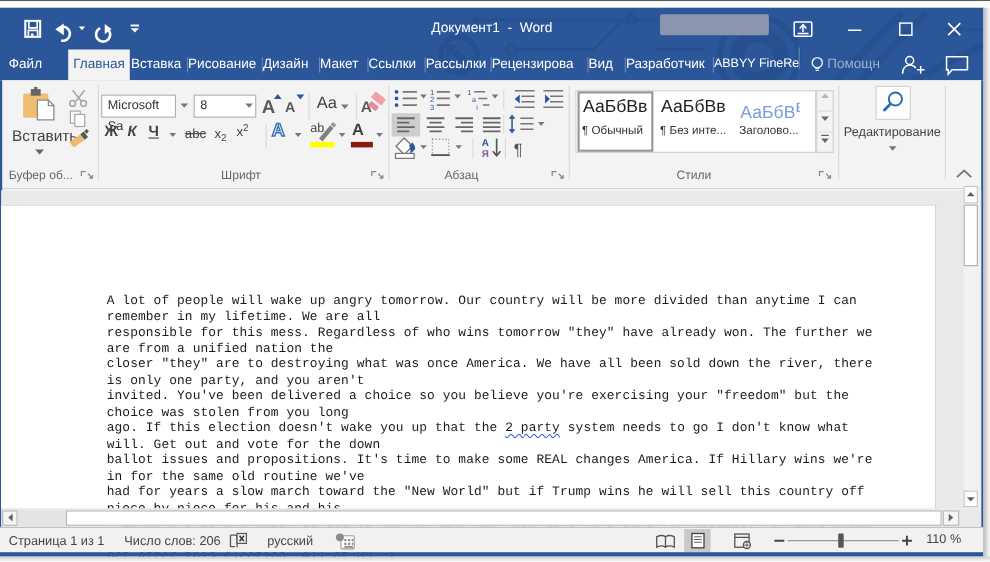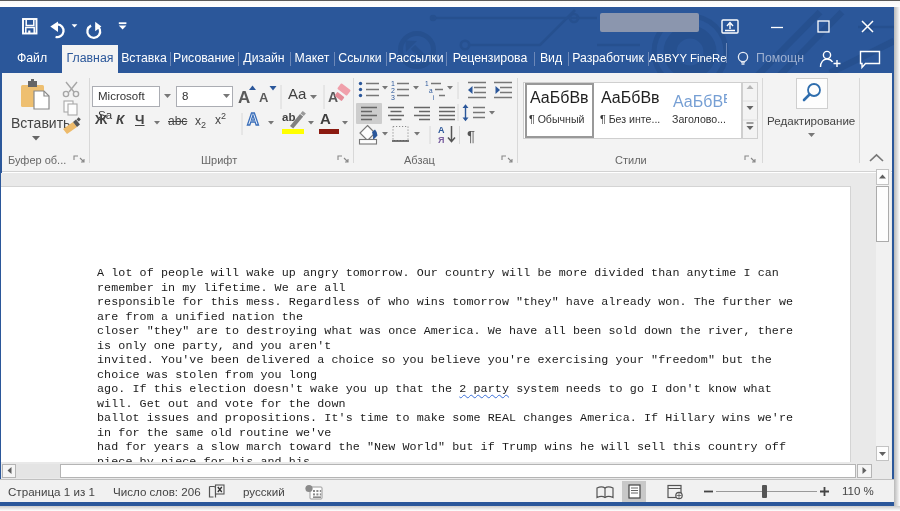--- a/index.html
+++ b/index.html
@@ -7,21 +7,21 @@
 body { font-family:"Liberation Sans", sans-serif; position:relative; }
 .abs { position:absolute; }
 #topedge { top:0; left:0; width:900px; height:1px; background:#5a5a5a; }
 #topwhite { top:1px; left:0; width:900px; height:6px; background:linear-gradient(#f8f8f8,#ffffff); }
 #titlebar { top:7px; left:0; width:894px; height:66px; background:#2b579a; overflow:hidden; }
 #rightshadow { top:7px; left:894px; width:6px; height:499px; background:linear-gradient(90deg,#b9b9b9,#fdfdfd); }
 #botshadow { top:506px; left:0; width:900px; height:5px; background:linear-gradient(#cccccc,#ffffff); }
 #title { top:11px; left:392px; width:200px; color:#ffffff; font-size:12.5px; }
 #redact { top:6px; left:600px; width:99px; height:19px; background:#8b96ae; border-radius:2px; }
 
-.tab { position:absolute; top:45px; height:28px; color:#ffffff; font-size:12.3px; line-height:26px; text-align:center; }
+.tab { position:absolute; top:45px; height:28px; color:#ffffff; font-size:12.3px; line-height:26px; text-align:left; }
 #activetab { position:absolute; top:45px; height:28px; background:#f3f3f3; color:#2b579a; font-size:12.3px; line-height:26px; text-align:center; }
 .tabsep { position:absolute; top:52px; height:14px; width:1px; background:#6d88b8; }
 
 #ribbon { top:73px; left:1px; width:891px; height:99px; background:#f3f3f3; border-bottom:1px solid #d2d2d2; }
 #leftborder { top:73px; left:0; width:2px; height:429px; background:#2b579a; }
 #rightborder { top:73px; left:892px; width:2px; height:429px; background:#2b579a; }
 #bottomborder { top:502px; left:0; width:894px; height:4px; background:#2b579a; }
 .gsep { position:absolute; top:5px; height:85px; width:1px; background:#d8d8d8; }
 .glabel { position:absolute; top:81px; font-size:11px; color:#666; }
 .combobox { position:absolute; background:#fff; border:1px solid #abadb3; font-size:11.5px; color:#333; }
@@ -95,20 +95,21 @@
 
     <path d="M50.3 19.6 L58 14.4 L58 25 z" fill="#fff"></path>
 
     <path d="M71.6 17.2 l2.9 3.3 l2.9 -3.3 z" fill="#fff"></path>
 
     <path d="M95.2 14.8 L95.2 24.2 L101.4 19.4 z" fill="#fff"></path>
 
     <rect x="118.8" y="15.3" width="7.6" height="1.8" fill="#fff"></rect>
     <path d="M118.8 18.6 h7.6 l-3.8 3.9 z" fill="#fff"></path>
   </svg>
+  <div class="abs" id="title">Документ1&nbsp; -&nbsp; Word</div>
   <div class="abs" id="redact"></div>
 
   <svg width="180" height="30" style="position:absolute;top:7px;left:714px" viewBox="0 0 180 30">
     <g stroke="#ffffff" stroke-width="1.4" fill="none">
       <rect x="8" y="6" width="16" height="13" rx="1"></rect>
       <path d="M16 15 v-5 M13 12 l3-3.5 l3 3.5 M11 16.5 h10"></path>
       <path d="M57 13.5 h12" stroke-width="1.3"></path>
       <rect x="104" y="7" width="11" height="11" stroke-width="1.3"></rect>
       <path d="M148 7 l11 11 M159 7 l-11 11" stroke-width="1.5"></path>
     </g>
@@ -174,21 +175,21 @@
 
   <div class="combobox" style="left:91px;top:13px;width:68px;height:21px;line-height:19px;padding-left:5px">Microsoft Sa</div>
   <div class="combobox" style="left:175px;top:13px;width:57px;height:21px;line-height:19px;padding-left:5px">8</div>
   <div class="rtext" style="left:94px;top:39px;width:17px;font-size:13.5px;font-weight:bold">Ж</div>
   <div class="rtext" style="left:115px;top:39px;width:14px;font-size:13.5px;font-style:italic;font-weight:bold">К</div>
   <div class="rtext" style="left:134px;top:39px;width:15px;font-size:13.5px;text-decoration:underline;font-weight:bold">Ч</div>
   <div class="rtext" style="left:167px;top:41px;font-size:12px;text-decoration:line-through">abc</div>
   <div class="rtext" style="left:194px;top:41px;font-size:12px">x<sub style="font-size:9px">2</sub></div>
   <div class="rtext" style="left:214px;top:38px;font-size:12px">x<sup style="font-size:9px">2</sup></div>
   <div class="rtext" style="left:246px;top:37px;font-size:16.5px;font-weight:bold;color:#fff;-webkit-text-stroke:1.3px #3b6fba">A</div>
-  <div class="rtext" style="left:281px;top:38px;font-size:11.5px;font-weight:bold">ab</div>
+  <div class="rtext" style="left:281px;top:38px;font-size:11.5px;font-weight:normal">ab</div>
   <div class="rtext" style="left:319px;top:37px;font-size:15px;font-weight:bold;color:#3f3f3f">A</div>
   <div class="rtext" style="left:287px;top:12px;font-size:15px;color:#404040">Aa</div>
 
   <div style="position:absolute;left:522px;top:9px;width:219px;height:57px;background:#fff;border:1px solid #cfcfcf"></div>
   <div style="position:absolute;left:524px;top:10px;width:69px;height:55px;border:2px solid #999;background:#fff"></div>
   <div class="rtext" style="left:529px;top:16px;font-size:16px;color:#1f1f1f">АаБбВв</div>
   <div class="rtext" style="left:528px;top:40px;font-size:10.6px;color:#333">¶ Обычный</div>
   <div class="rtext" style="left:600px;top:16px;font-size:16px;color:#1f1f1f">АаБбВв</div>
   <div class="rtext" style="left:599px;top:40px;font-size:10.6px;color:#333">¶ Без инте...</div>
   <div class="rtext" style="left:672px;top:16px;font-size:16px;color:#769fd4">АаБбВ<span style="display:inline-block;width:4px;overflow:hidden">в</span></div>

